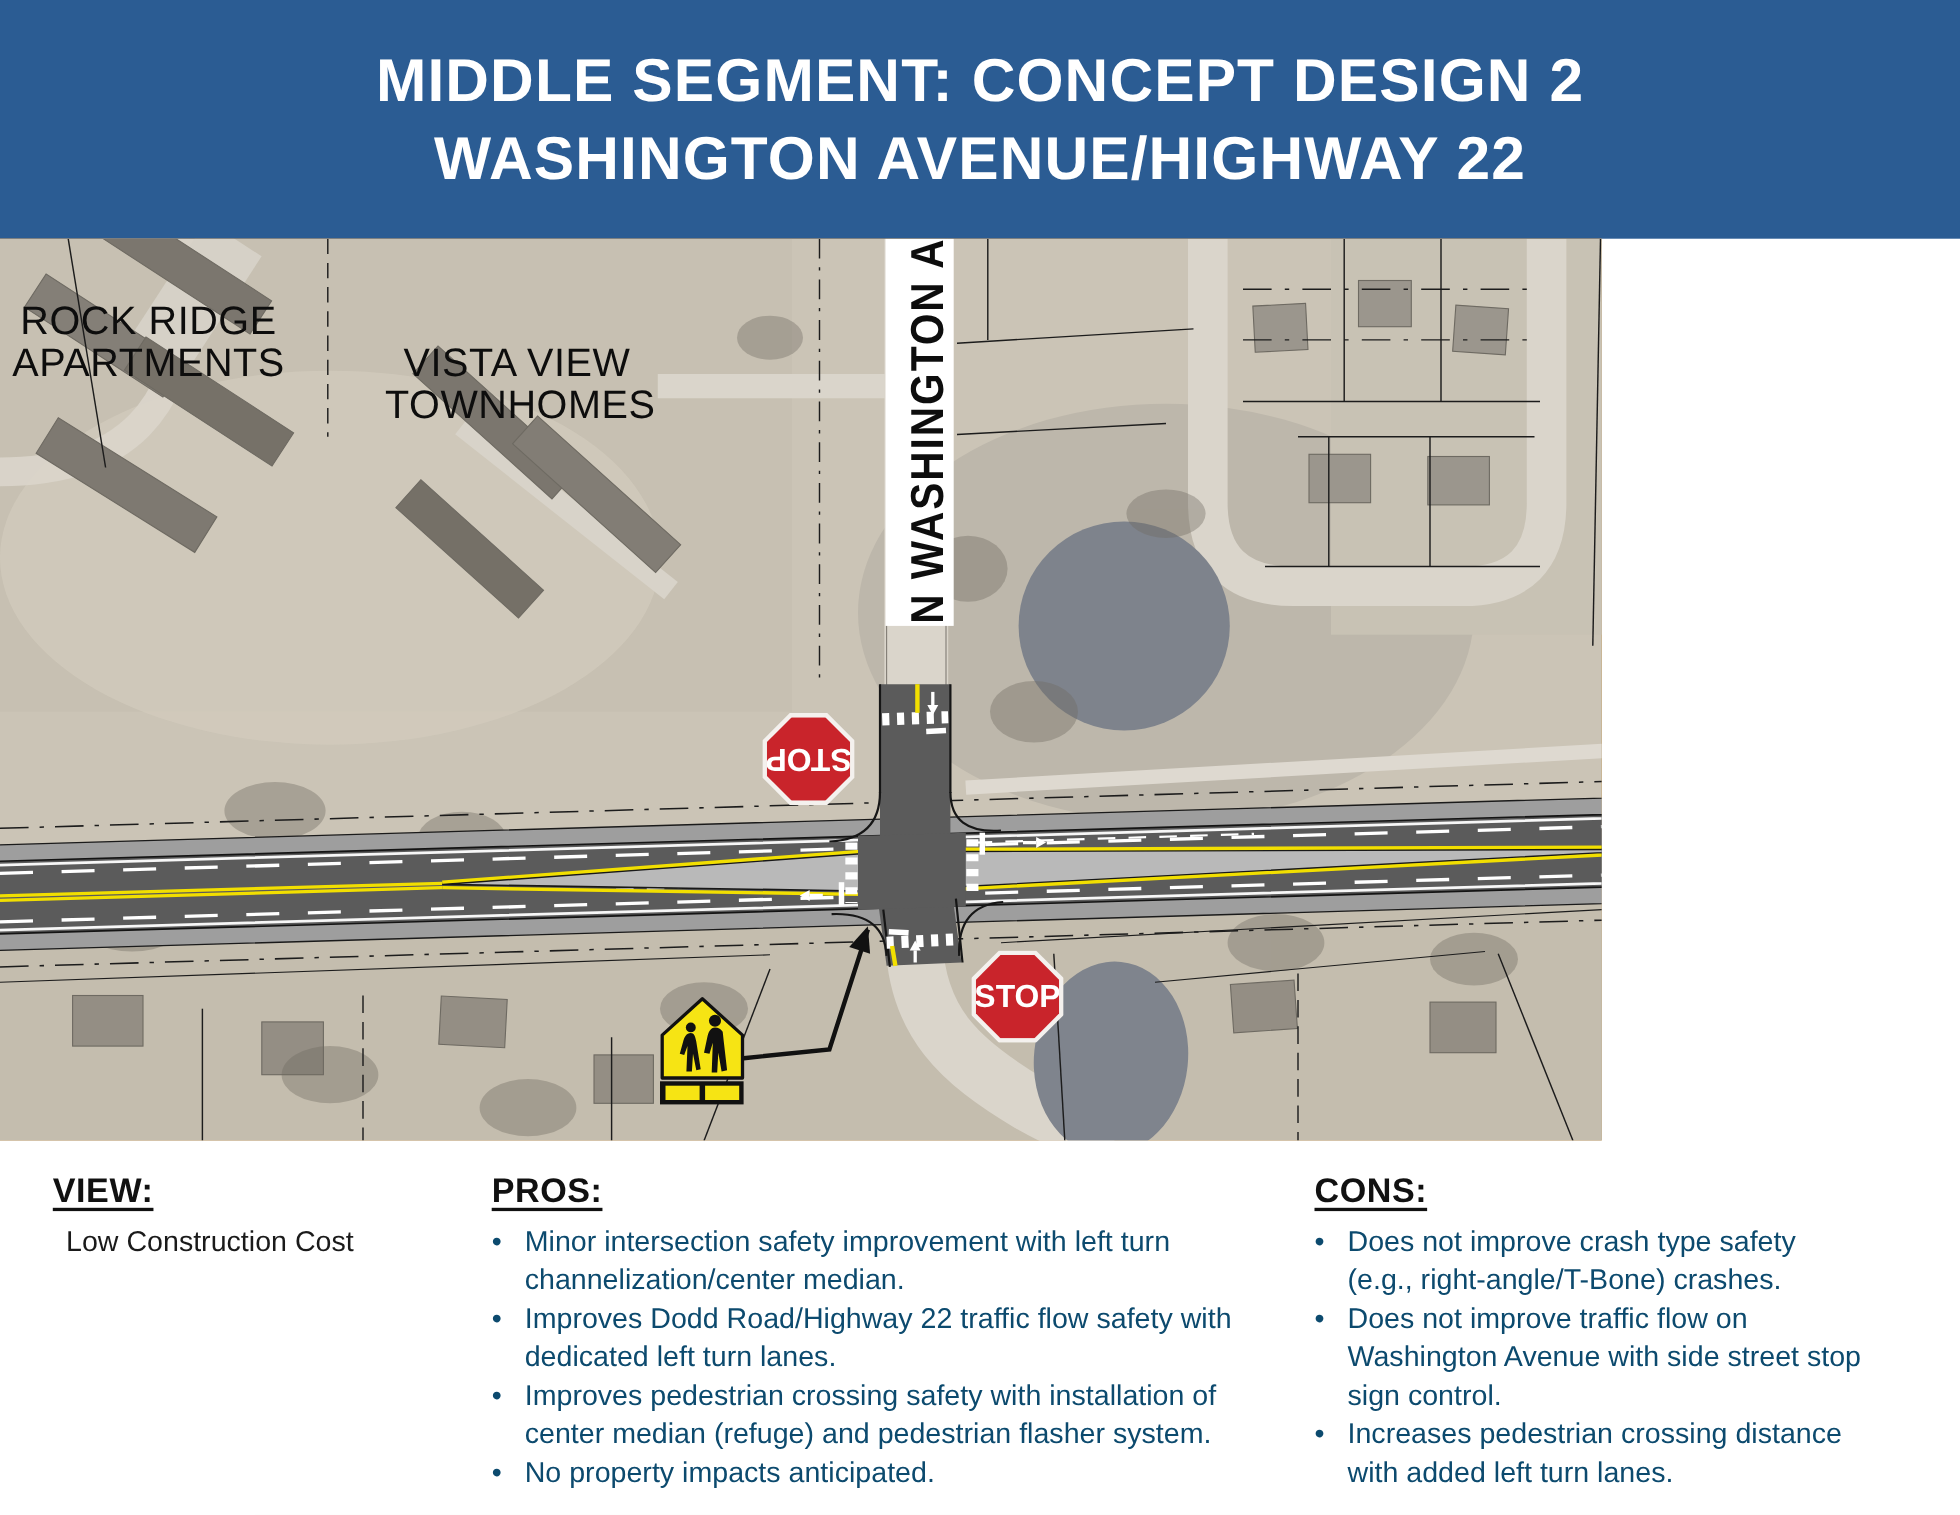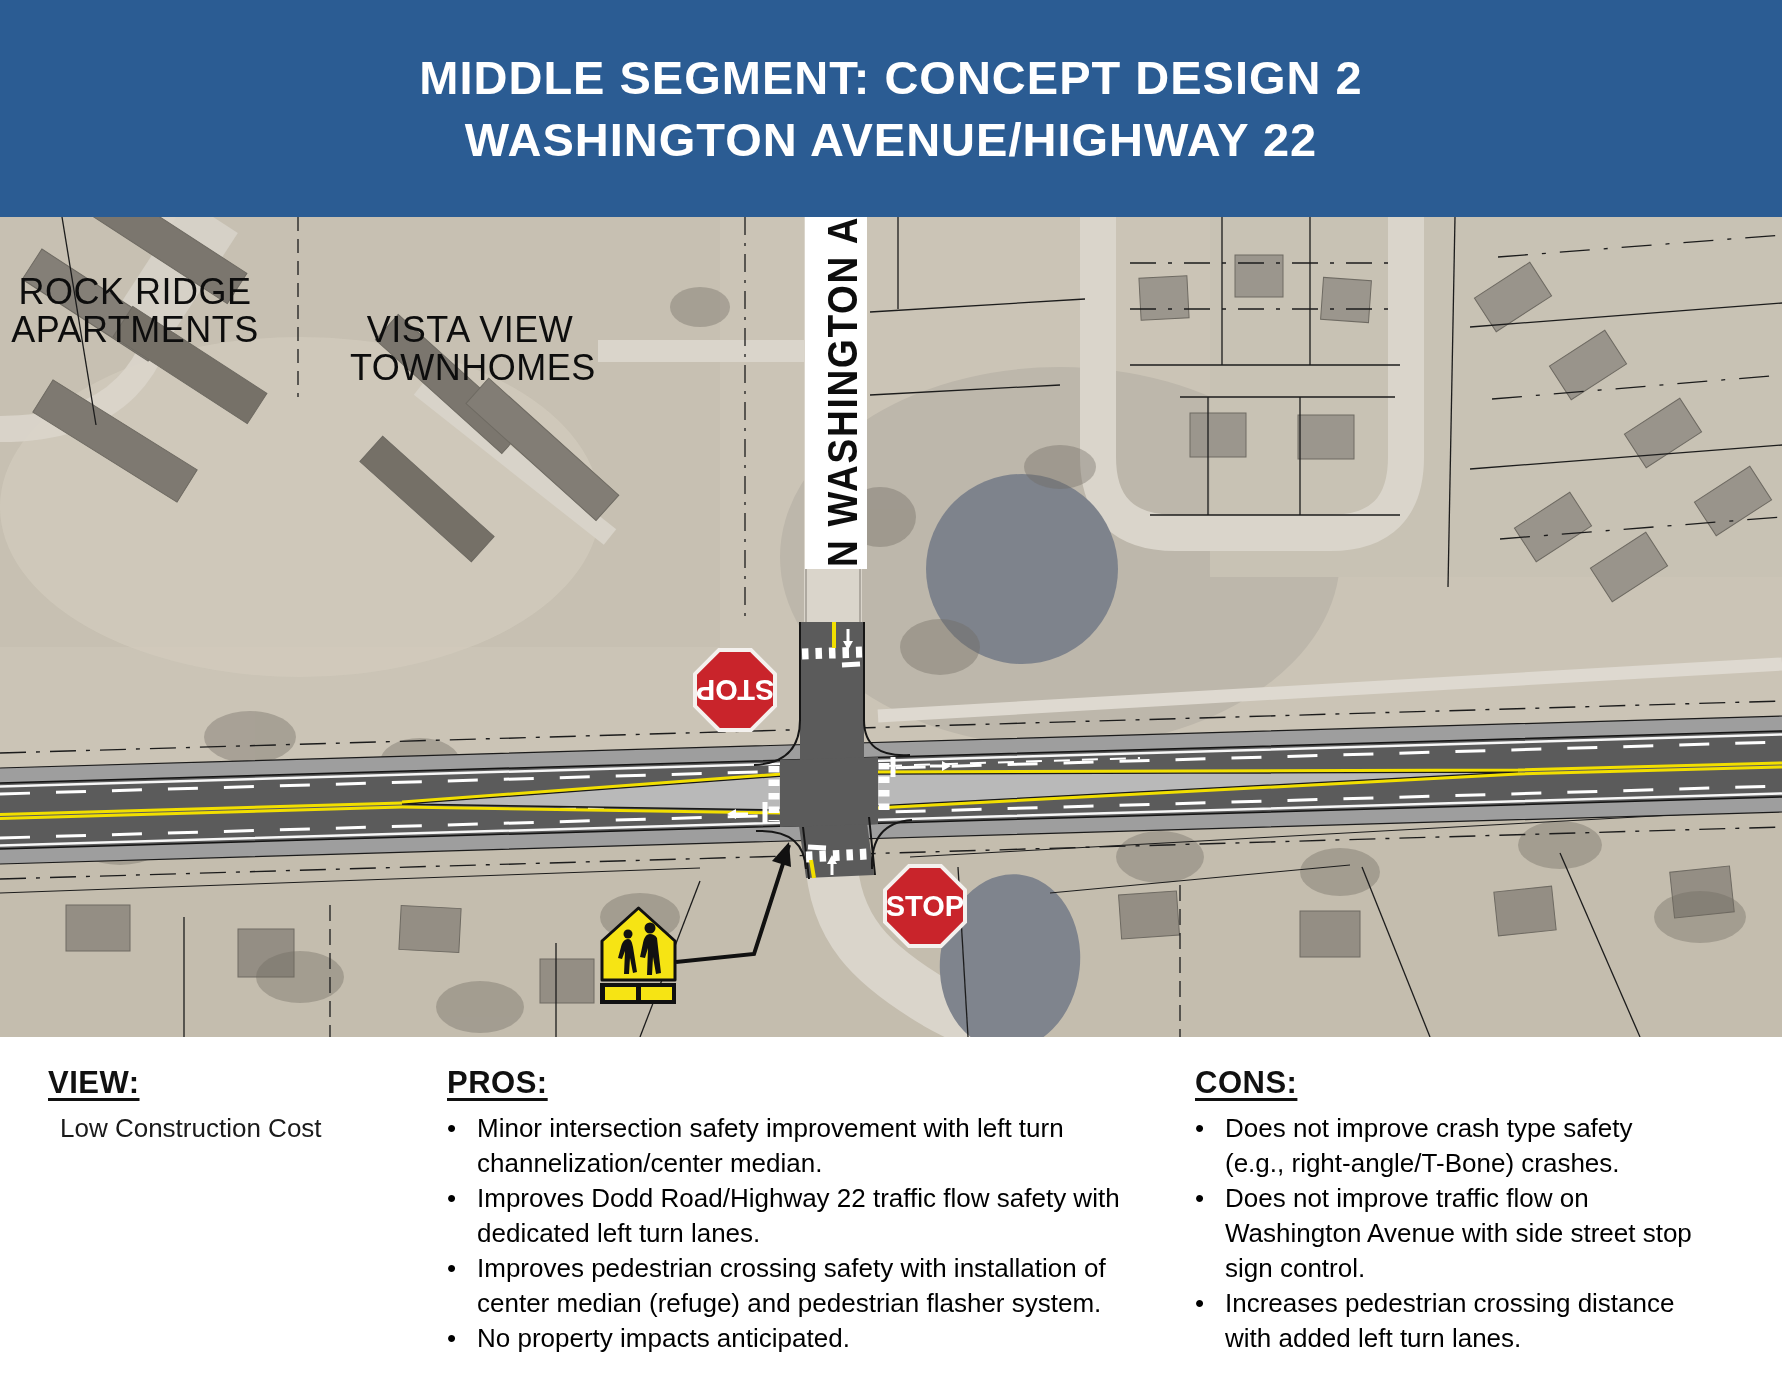--- a/index.html
+++ b/index.html
@@ -2,25 +2,25 @@
 <html><head>
 <meta charset="utf-8">
 <style>
   html,body{margin:0;padding:0;background:#ffffff;}
   .page{position:relative;width:1782px;height:1377px;overflow:hidden;background:#ffffff;
         font-family:"Liberation Sans",sans-serif;}
 
   
   .banner{position:absolute;left:0;top:0;width:1782px;height:217px;background:#2b5c93;
           display:flex;flex-direction:column;align-items:center;justify-content:center;gap:10px;}
-  .banner .t{color:#ffffff;font-weight:bold;font-size:47px;letter-spacing:1px;line-height:1.1;
+  .banner .t{color:#ffffff;font-weight:bold;font-size:55px;letter-spacing:1px;line-height:1.1;
              text-align:center;white-space:nowrap;}
 
   
-  .map{position:absolute;left:0;top:217px;width:1782px;height:820px;background:#a16207;overflow:hidden;}
+  .map{position:absolute;left:0;top:217px;width:1456px;height:820px;background:#a16207;overflow:hidden;}
   .map svg{position:absolute;left:0;top:0;}
 
   .map-label{position:absolute;color:#0d0d0d;font-size:36px;line-height:1.06;text-align:center;
              letter-spacing:0.5px;font-weight:400;}
   .map-label div{white-space:nowrap;}
   .rock{left:10px;top:56px;width:250px;}
   .vista{left:350px;top:94px;width:240px;}
 
   .vbar{position:absolute;left:805px;top:0px;width:62px;height:352px;background:#ffffff;overflow:hidden;}
   .vbar .vtext{position:absolute;left:14px;top:350px;transform:rotate(-90deg) scaleX(0.88);
@@ -41,21 +41,21 @@
   .panel{position:absolute;left:0;top:1037px;width:1782px;height:340px;background:#ffffff;}
   .col{position:absolute;color:#1a1a1a;}
   .col h2{margin:0 0 10px 0;font-size:31px;font-weight:bold;color:#111111;
           text-decoration:underline;text-decoration-thickness:3px;text-underline-offset:5px;
           letter-spacing:0.5px;}
   .col-cost{left:48px;top:28px;width:340px;}
   .col-pros{left:447px;top:28px;width:690px;}
   .col-cons{left:1195px;top:28px;width:500px;}
   .body-text{font-size:26px;line-height:35px;color:#1a1a1a;margin-left:12px;}
   ul.blist{margin:0;padding:0;list-style:none;}
-  ul.blist li{display:flex;font-size:26px;line-height:35px;color:#000000;}
+  ul.blist li{display:flex;font-size:26px;line-height:35px;color:#0c4a6e;}
   ul.blist li::before{content:"\2022";width:30px;flex:0 0 30px;font-size:26px;}
 </style>
 </head>
 <body>
 
 <div class="page">
 
   <div class="banner">
     <div class="t">MIDDLE SEGMENT: CONCEPT DESIGN 2</div>
     <div class="t">WASHINGTON AVENUE/HIGHWAY 22</div>

